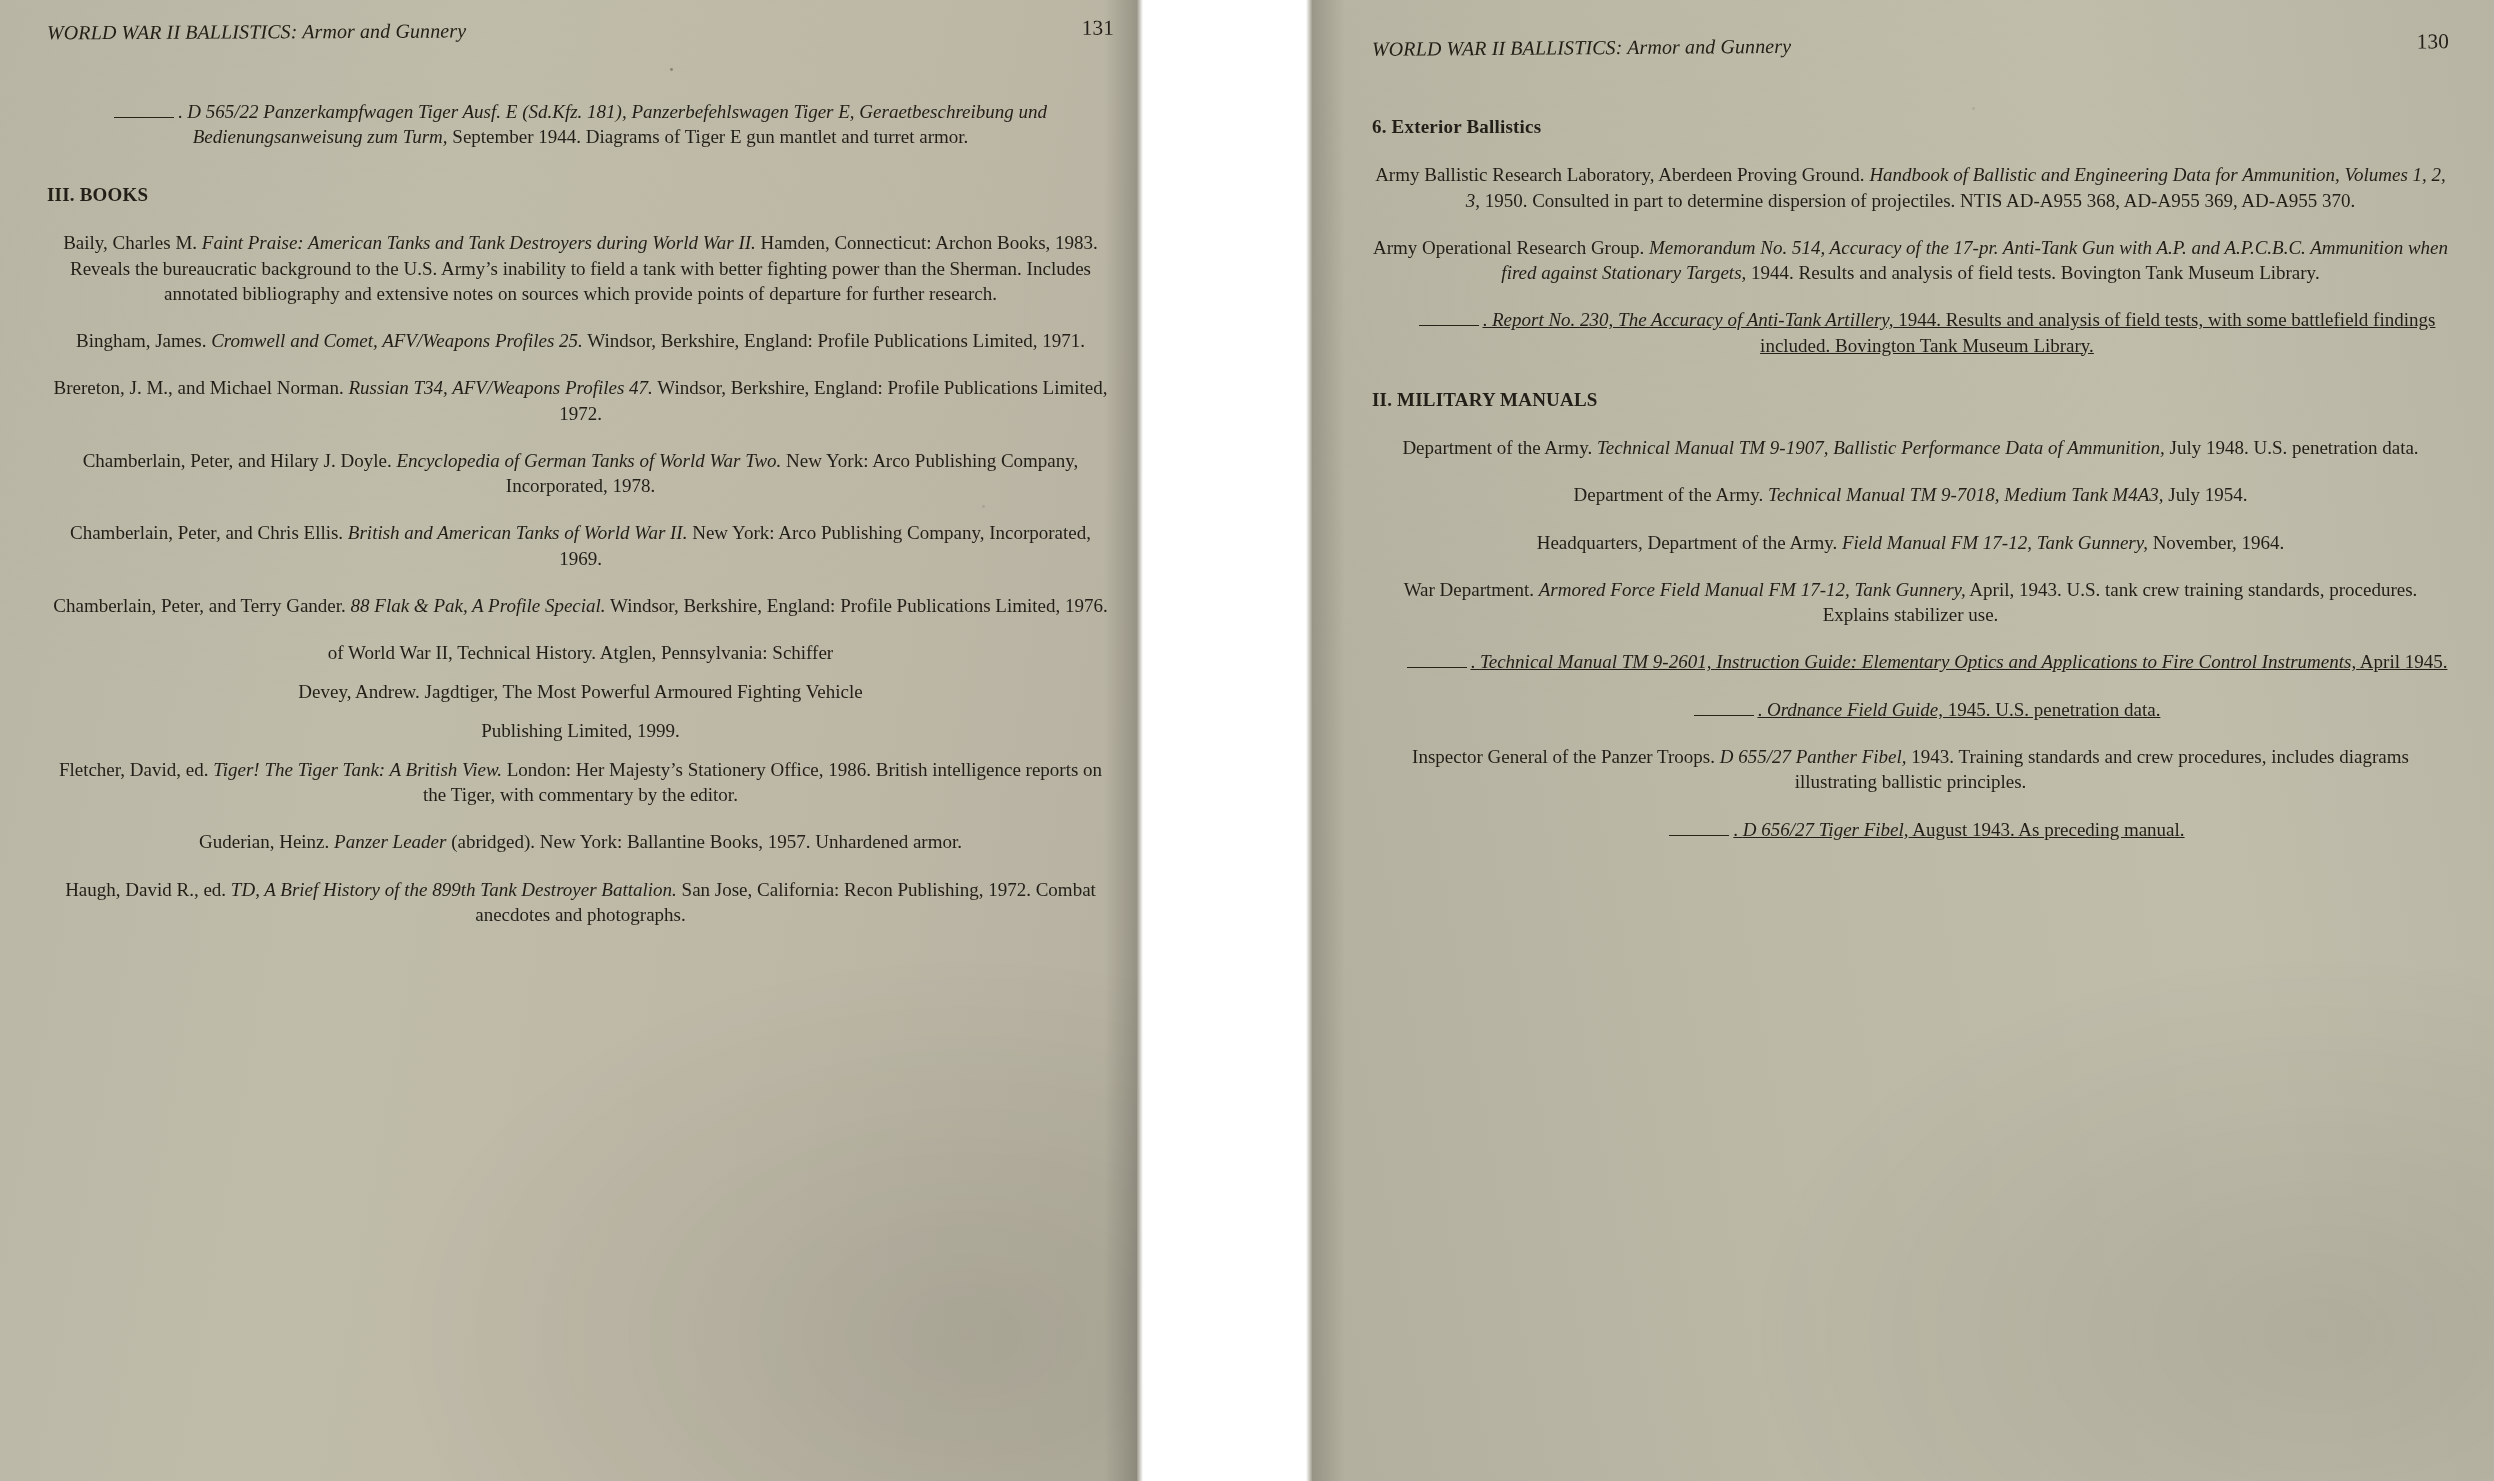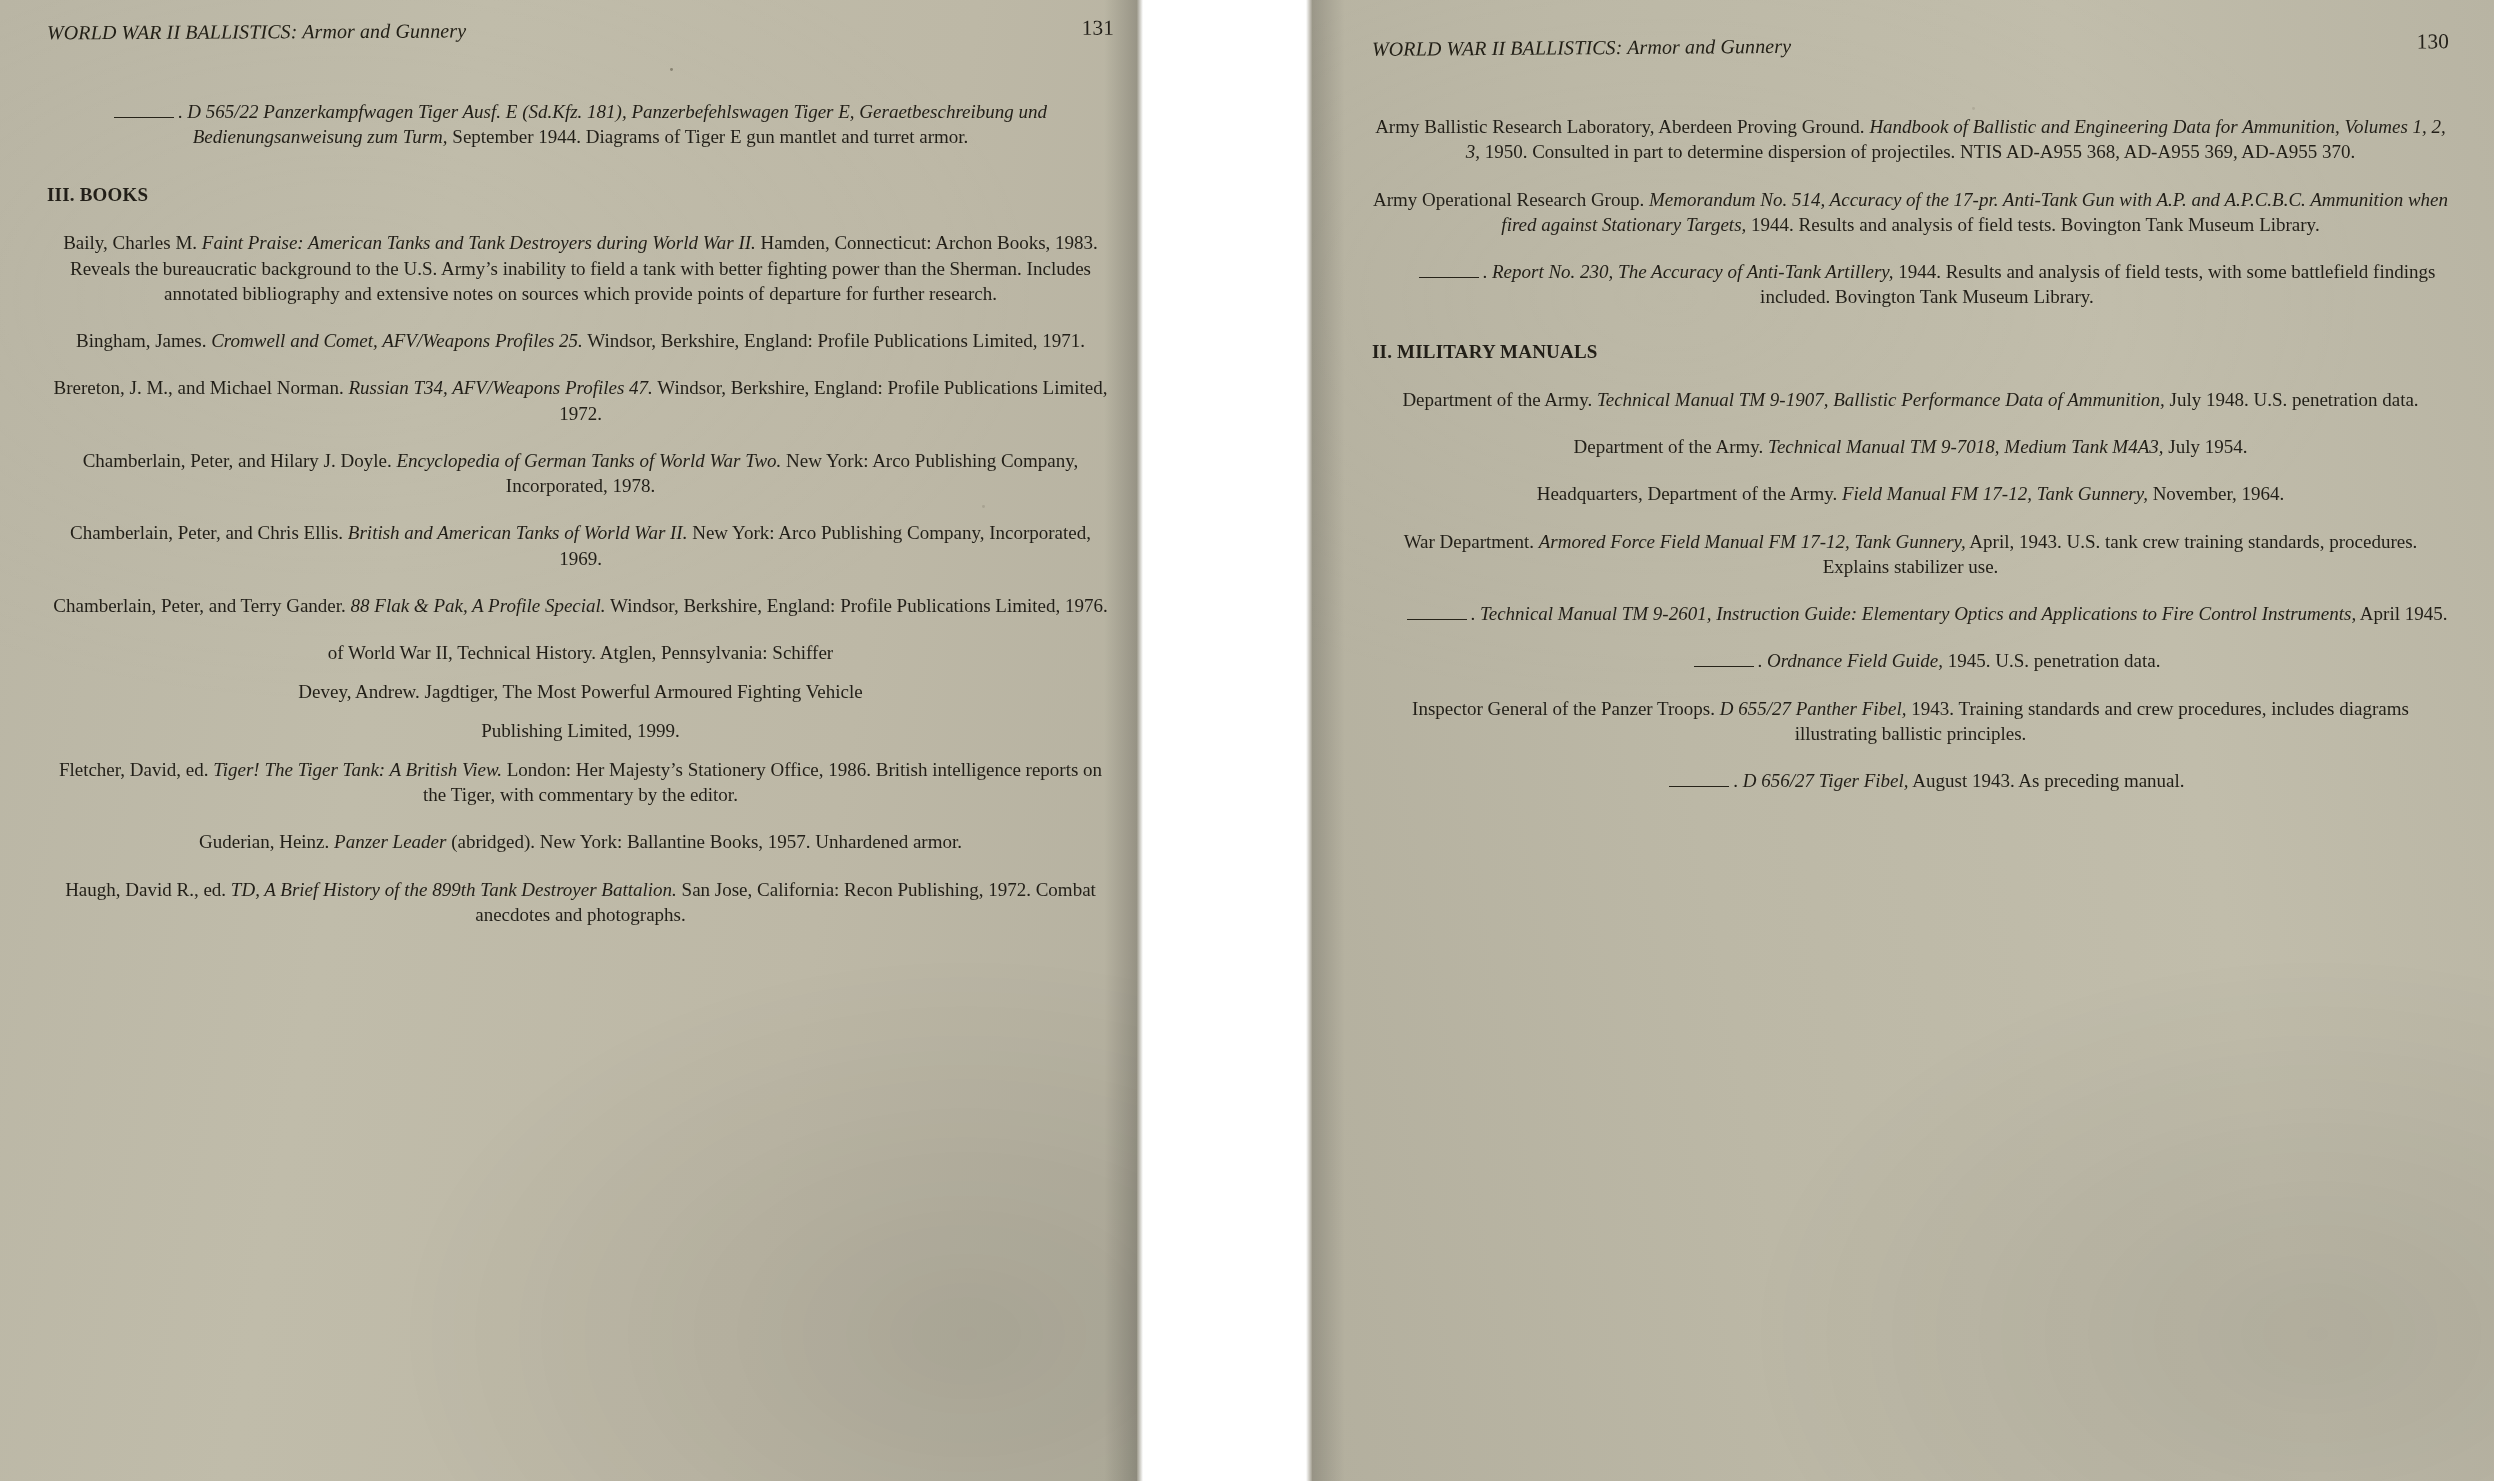--- a/index.html
+++ b/index.html
@@ -119,21 +119,21 @@
   .section-head.first { margin-top: 33px; }
   i { font-style: italic; }
   .rule {
     display: inline-block;
     border-bottom: 1.6px solid #262319;
     width: 60px;
     height: 0.78em;
     vertical-align: baseline;
     margin-right: 3.9px;
   }
-  .indent { padding-left: 33px; }
+  .indent { padding-left: 33px; text-decoration: underline; }
 
   
   .grain {
     position: absolute;
     inset: 0;
     pointer-events: none;
     background:
       radial-gradient(1164px 679px at 30% 20%, rgba(255,255,255,0.13), rgba(0,0,0,0) 60%),
       radial-gradient(873px 582px at 85% 90%, rgba(0,0,0,0.10), rgba(0,0,0,0) 65%);
     mix-blend-mode: multiply;
@@ -205,20 +205,21 @@
     <div class="grain"></div>
     <div class="speck" style="left:660px; top:107px; opacity:.3;"></div>
 
     <div class="page-inner" style="position:absolute; left:60px; top:33px; width:1077px;">
       <div class="runhead rh-right">
         <span class="title-caps">WORLD WAR II BALLISTICS: Armor and Gunnery</span>
         <span class="folio">130</span>
       </div>
 
       <div class="body-col right-body">
+        <div class="section-head" style="margin-top:25px;">6. Exterior Ballistics</div>
         <div id="right-entries-1">
             <div class="entry"><span>Army Ballistic Research Laboratory, Aberdeen Proving Ground.  </span><i>Handbook of Ballistic and Engineering Data for Ammunition, Volumes 1, 2, 3,</i><span> 1950.  Consulted in part to determine dispersion of projectiles.  NTIS AD-A955 368, AD-A955 369, AD-A955 370.</span></div>
             <div class="entry"><span>Army Operational Research Group.  </span><i>Memorandum No. 514, Accuracy of the 17-pr. Anti-Tank Gun with A.P. and A.P.C.B.C. Ammunition when fired against Stationary Targets,</i><span> 1944.  Results and analysis of field tests.  Bovington Tank Museum Library.</span></div>
             <div class="entry indent"><span class="rule"></span><span>.  </span><i>Report No. 230, The Accuracy of Anti-Tank Artillery,</i><span> 1944.  Results and analysis of field tests, with some battlefield findings included.  Bovington Tank Museum Library.</span></div>
           </div>
         <div class="section-head">II. MILITARY MANUALS</div>
         <div id="right-entries-2">
             <div class="entry"><span>Department of the Army.  </span><i>Technical Manual TM 9-1907, Ballistic Performance Data of Ammunition,</i><span> July 1948. U.S. penetration data.</span></div>
             <div class="entry"><span>Department of the Army.  </span><i>Technical Manual TM 9-7018, Medium Tank M4A3,</i><span> July 1954.</span></div>
             <div class="entry"><span>Headquarters, Department of the Army.  </span><i>Field Manual FM 17-12, Tank Gunnery,</i><span> November, 1964.</span></div>

